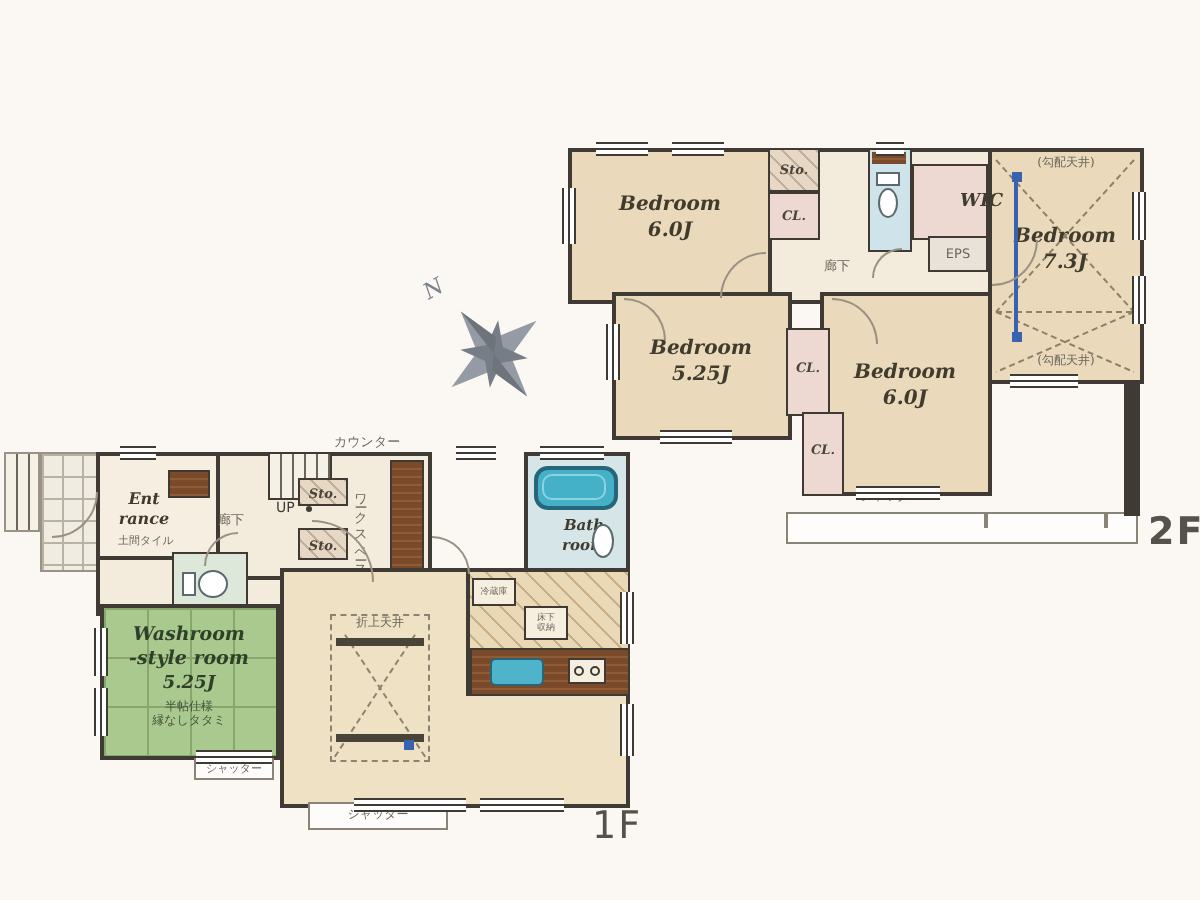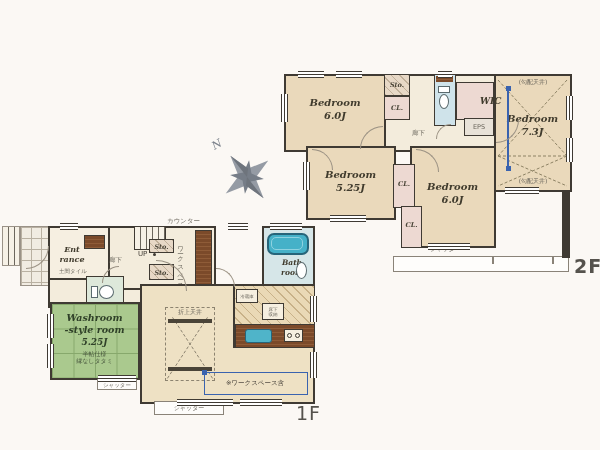--- a/index.html
+++ b/index.html
@@ -223,23 +223,20 @@
           <line x1="1" y1="1" x2="47" y2="71"></line>
             <line x1="47" y1="1" x2="1" y2="71"></line>
         </g>
       </svg>
       <div class="abs tiny ctext" style="left:0;top:1px;width:48px;font-size:6px;background:#eee1c4;">折上天井</div>
       <div class="abs" style="left:2px;top:11px;width:44px;height:4px;background:#4a4438;"></div>
       <div class="abs" style="left:2px;top:59px;width:44px;height:4px;background:#4a4438;"></div>
     </div>
 
 
-    <div class="abs" style="left:62px;top:86px;width:104px;height:23px;border:1.3px solid #3a63af;">
-      <div class="abs tiny ctext" style="left:0;top:7px;width:100px;font-size:6.5px;color:#3f3a33;">※ワークスペース含</div>
-    </div>
     <div class="bluedot" style="left:60px;top:84px;"></div>
   </div>
 
   <div class="room tatami" style="left:50px;top:302px;width:90px;height:78px;">
     <div class="abs ctext" style="left:0px;top:8px;width:85px;">
       <div class="sname" style="font-size:9.5px;color:#2f4028;">Washroom</div>
       <div class="sname" style="font-size:9.5px;color:#2f4028;">-style room</div>
       <div class="sname" style="font-size:9px;color:#2f4028;">5.25J</div>
       <div class="tiny" style="margin-top:3px;font-size:6px;color:#46543c;">半帖仕様</div>
       <div class="tiny" style="font-size:6px;color:#46543c;">縁なしタタミ</div>

